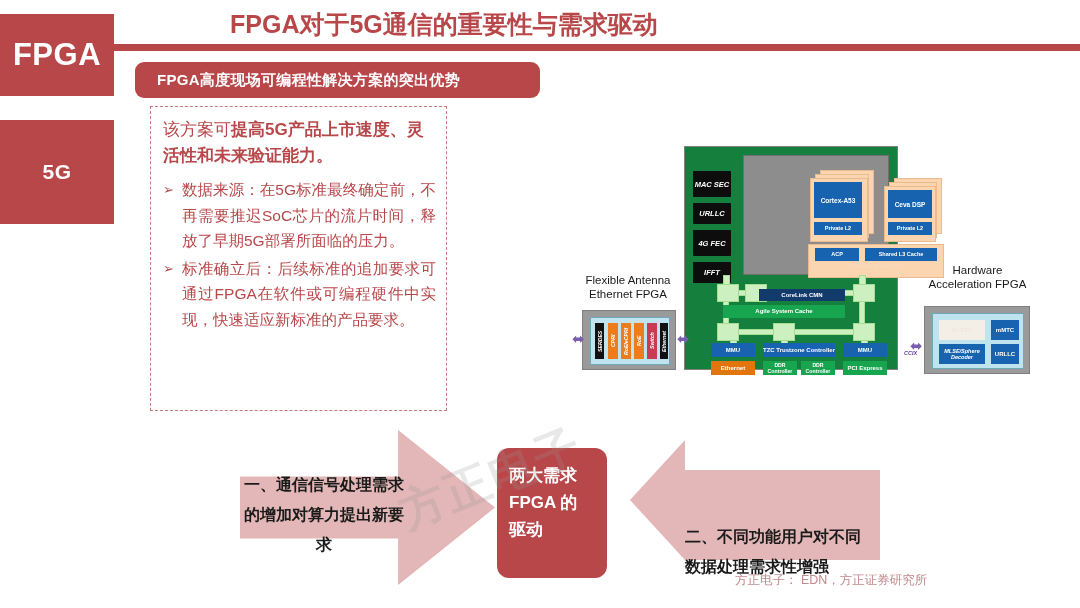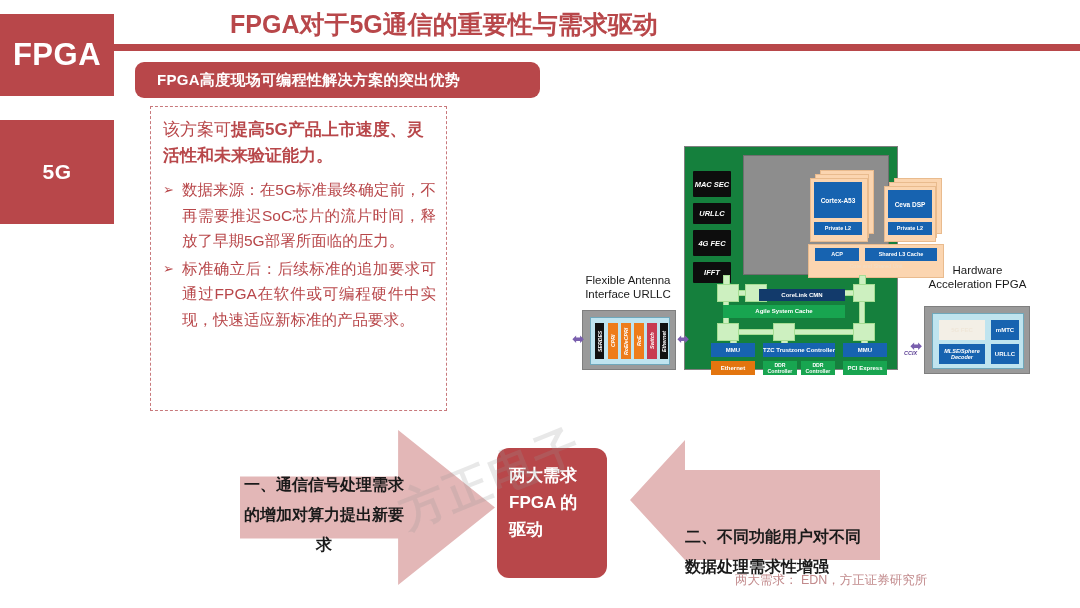--- a/index.html
+++ b/index.html
@@ -266,21 +266,21 @@
     </div>
     <div class="bullet-row">
       <span class="bullet-mark">➢</span>
       <span class="bullet-text">标准确立后：后续标准的追加要求可通过FPGA在软件或可编程硬件中实现，快速适应新标准的产品要求。</span>
     </div>
   </div>
 
   <div id="diagram">
 
     <div class="dlabel" id="lbl-antenna">Flexible Antenna
-Interface URLLC</div>
+Ethernet FPGA</div>
     <div class="dlabel" id="lbl-hwfpga">Hardware
 Acceleration FPGA</div>
 
     <div id="soc">
 
       <div class="blk blk-black" id="b-macsec">MAC
 SEC</div>
       <div class="blk blk-black" id="b-ifft">URLLC</div>
       <div class="blk blk-black" id="b-4gfec">4G
 FEC</div>
@@ -376,14 +376,14 @@
   <div id="arrow-right-text">二、不同功能用户对不同数据处理需求性增强</div>
 
   <div id="center-card">
     <div>两大需求</div>
     <div>FPGA 的</div>
     <div>驱动</div>
   </div>
 
   <div id="watermark">方正电子</div>
 
-  <div id="source">两大需求： EDN，方正证券研究所</div>
+  <div id="source">方正电子： EDN，方正证券研究所</div>
 </div>
 
 </body></html>

